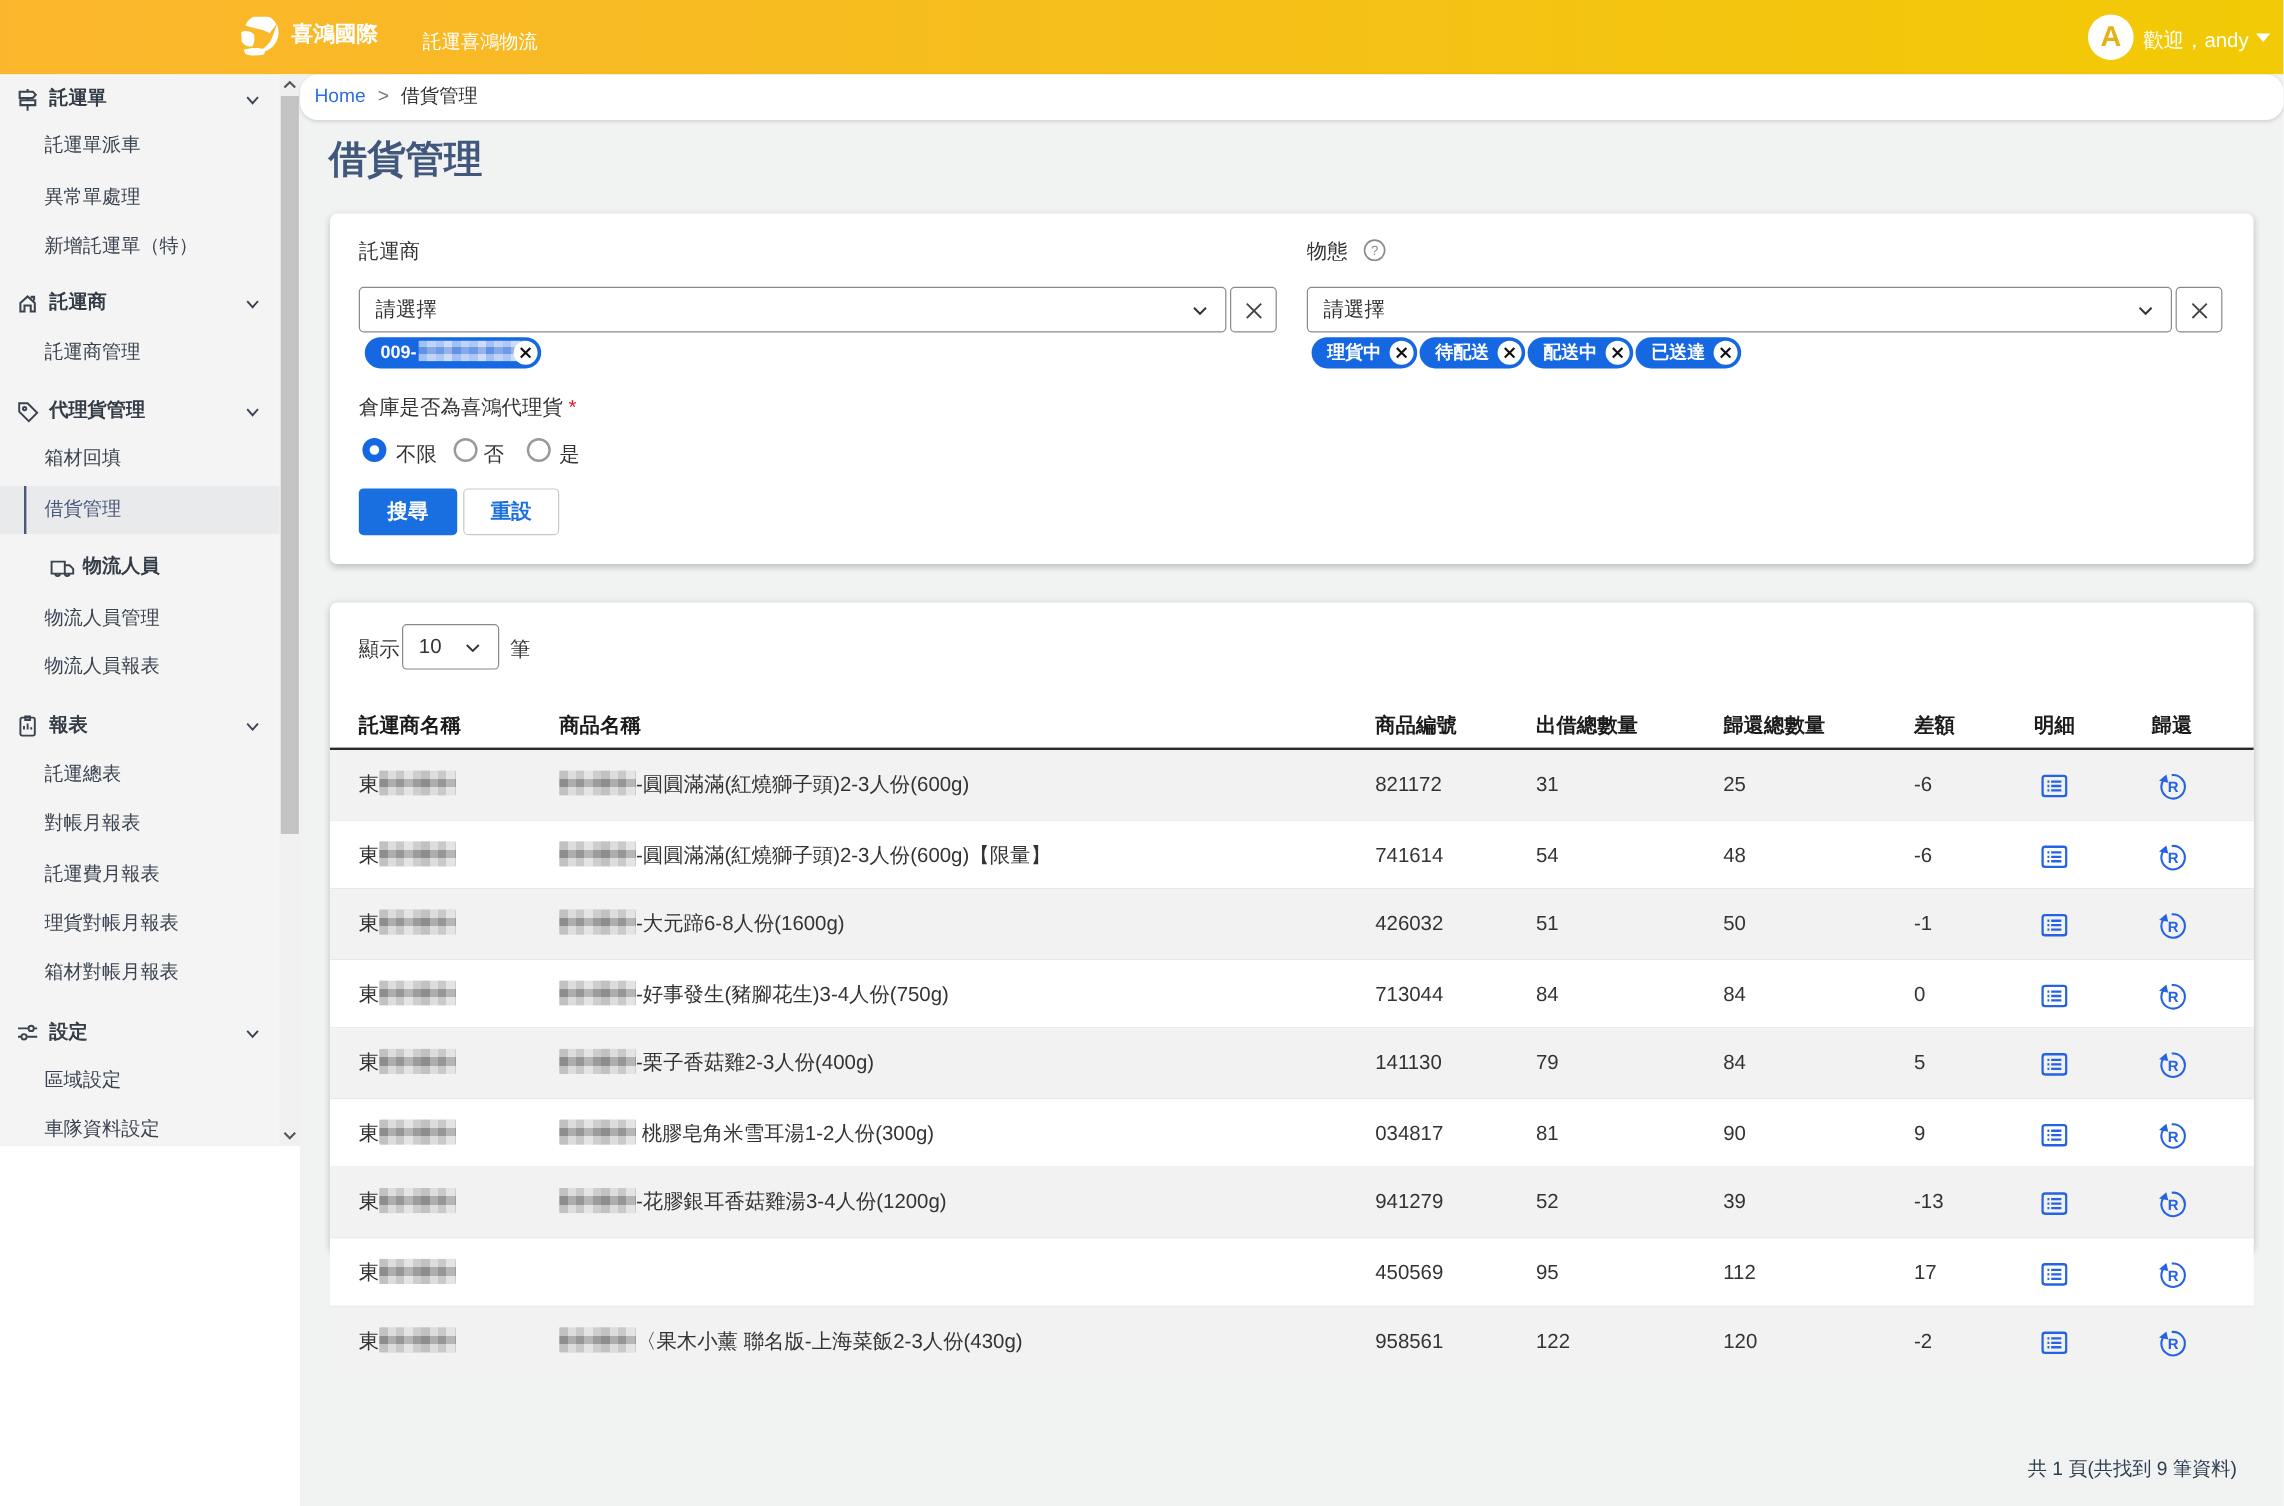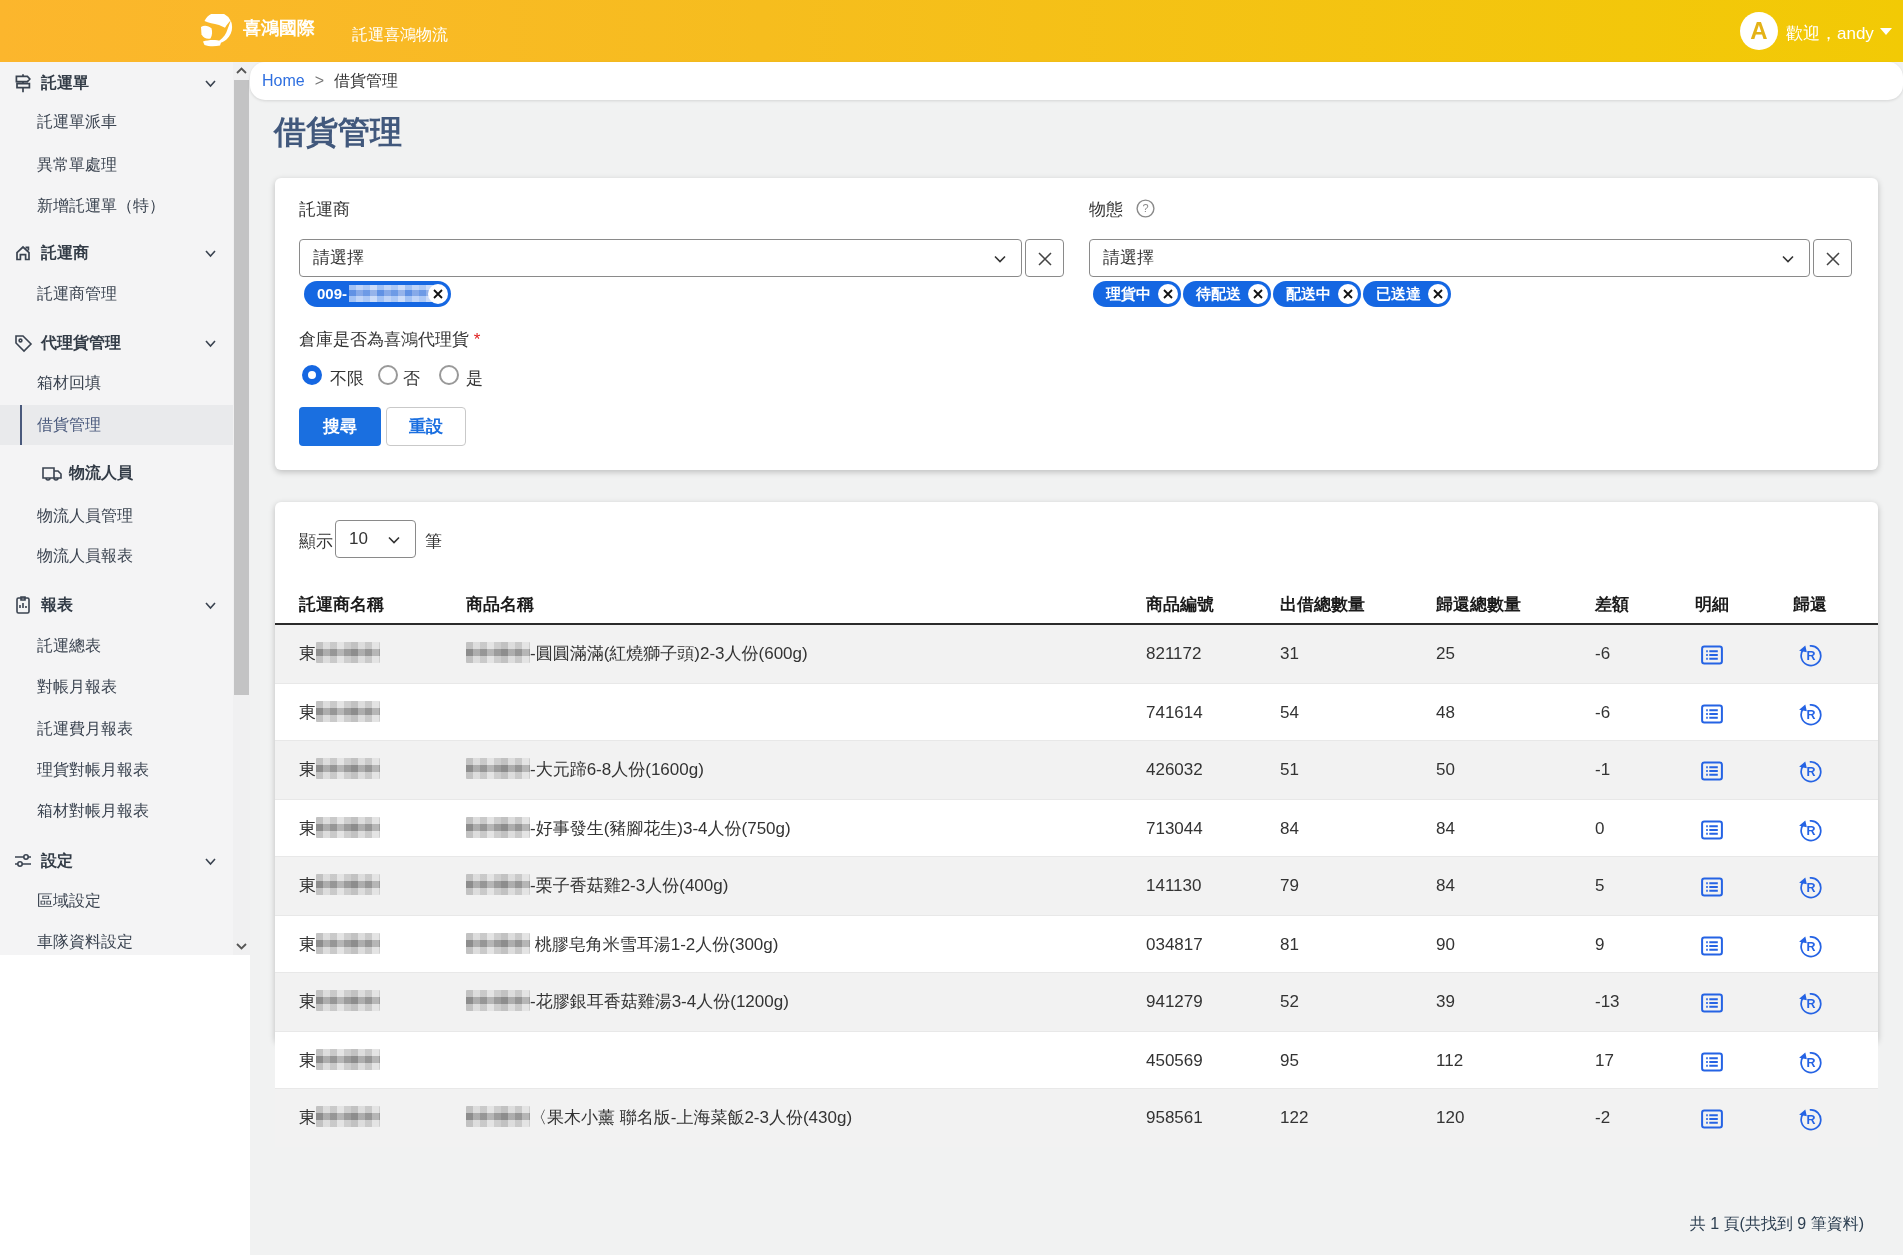--- a/index.html
+++ b/index.html
@@ -293,20 +293,21 @@
           <path stroke="#2563e4" stroke-width="1.9" d="M5.2 6.3h1.6M8.3 6.3h8.5M5.2 10h1.6M8.3 10h8.5M5.2 13.7h1.6M8.3 13.7h8.5"></path>
         </svg></span>
     <span class="cell c8"><svg class="icbtn" width="24" height="24" viewBox="0 0 25 25" fill="none">
           <path d="M12.26 3.08 A10.2 10.2 0 1 1 5.46 6.92" stroke="#2563e4" stroke-width="1.8"></path>
           <path d="M1.2 8.0 L7.6 2.6 L9.2 9.6 Z" fill="#2563e4"></path>
           <text x="13.6" y="18" text-anchor="middle" font-size="13" font-weight="bold" fill="#2563e4" font-family="Liberation Sans">R</text>
         </svg></span>
   </div>
   <div class="trow even" style="top:181px;">
     <span class="cell c1">東<span class="blurb" style="width:64px;"></span></span>
+    <span class="cell c2"><span class="blurb" style="width:64px;"></span>-圓圓滿滿(紅燒獅子頭)2-3人份(600g)【限量】</span>
     <span class="cell c3">741614</span>
     <span class="cell c4">54</span>
     <span class="cell c5">48</span>
     <span class="cell c6">-6</span>
     <span class="cell c7"><svg class="icbtn" width="22" height="20" viewBox="0 0 22 20" fill="none">
           <rect x="1.1" y="1.6" width="19.8" height="16.8" rx="2.2" stroke="#2563e4" stroke-width="2"></rect>
           <path stroke="#2563e4" stroke-width="1.9" d="M5.2 6.3h1.6M8.3 6.3h8.5M5.2 10h1.6M8.3 10h8.5M5.2 13.7h1.6M8.3 13.7h8.5"></path>
         </svg></span>
     <span class="cell c8"><svg class="icbtn" width="24" height="24" viewBox="0 0 25 25" fill="none">
           <path d="M12.26 3.08 A10.2 10.2 0 1 1 5.46 6.92" stroke="#2563e4" stroke-width="1.8"></path>

